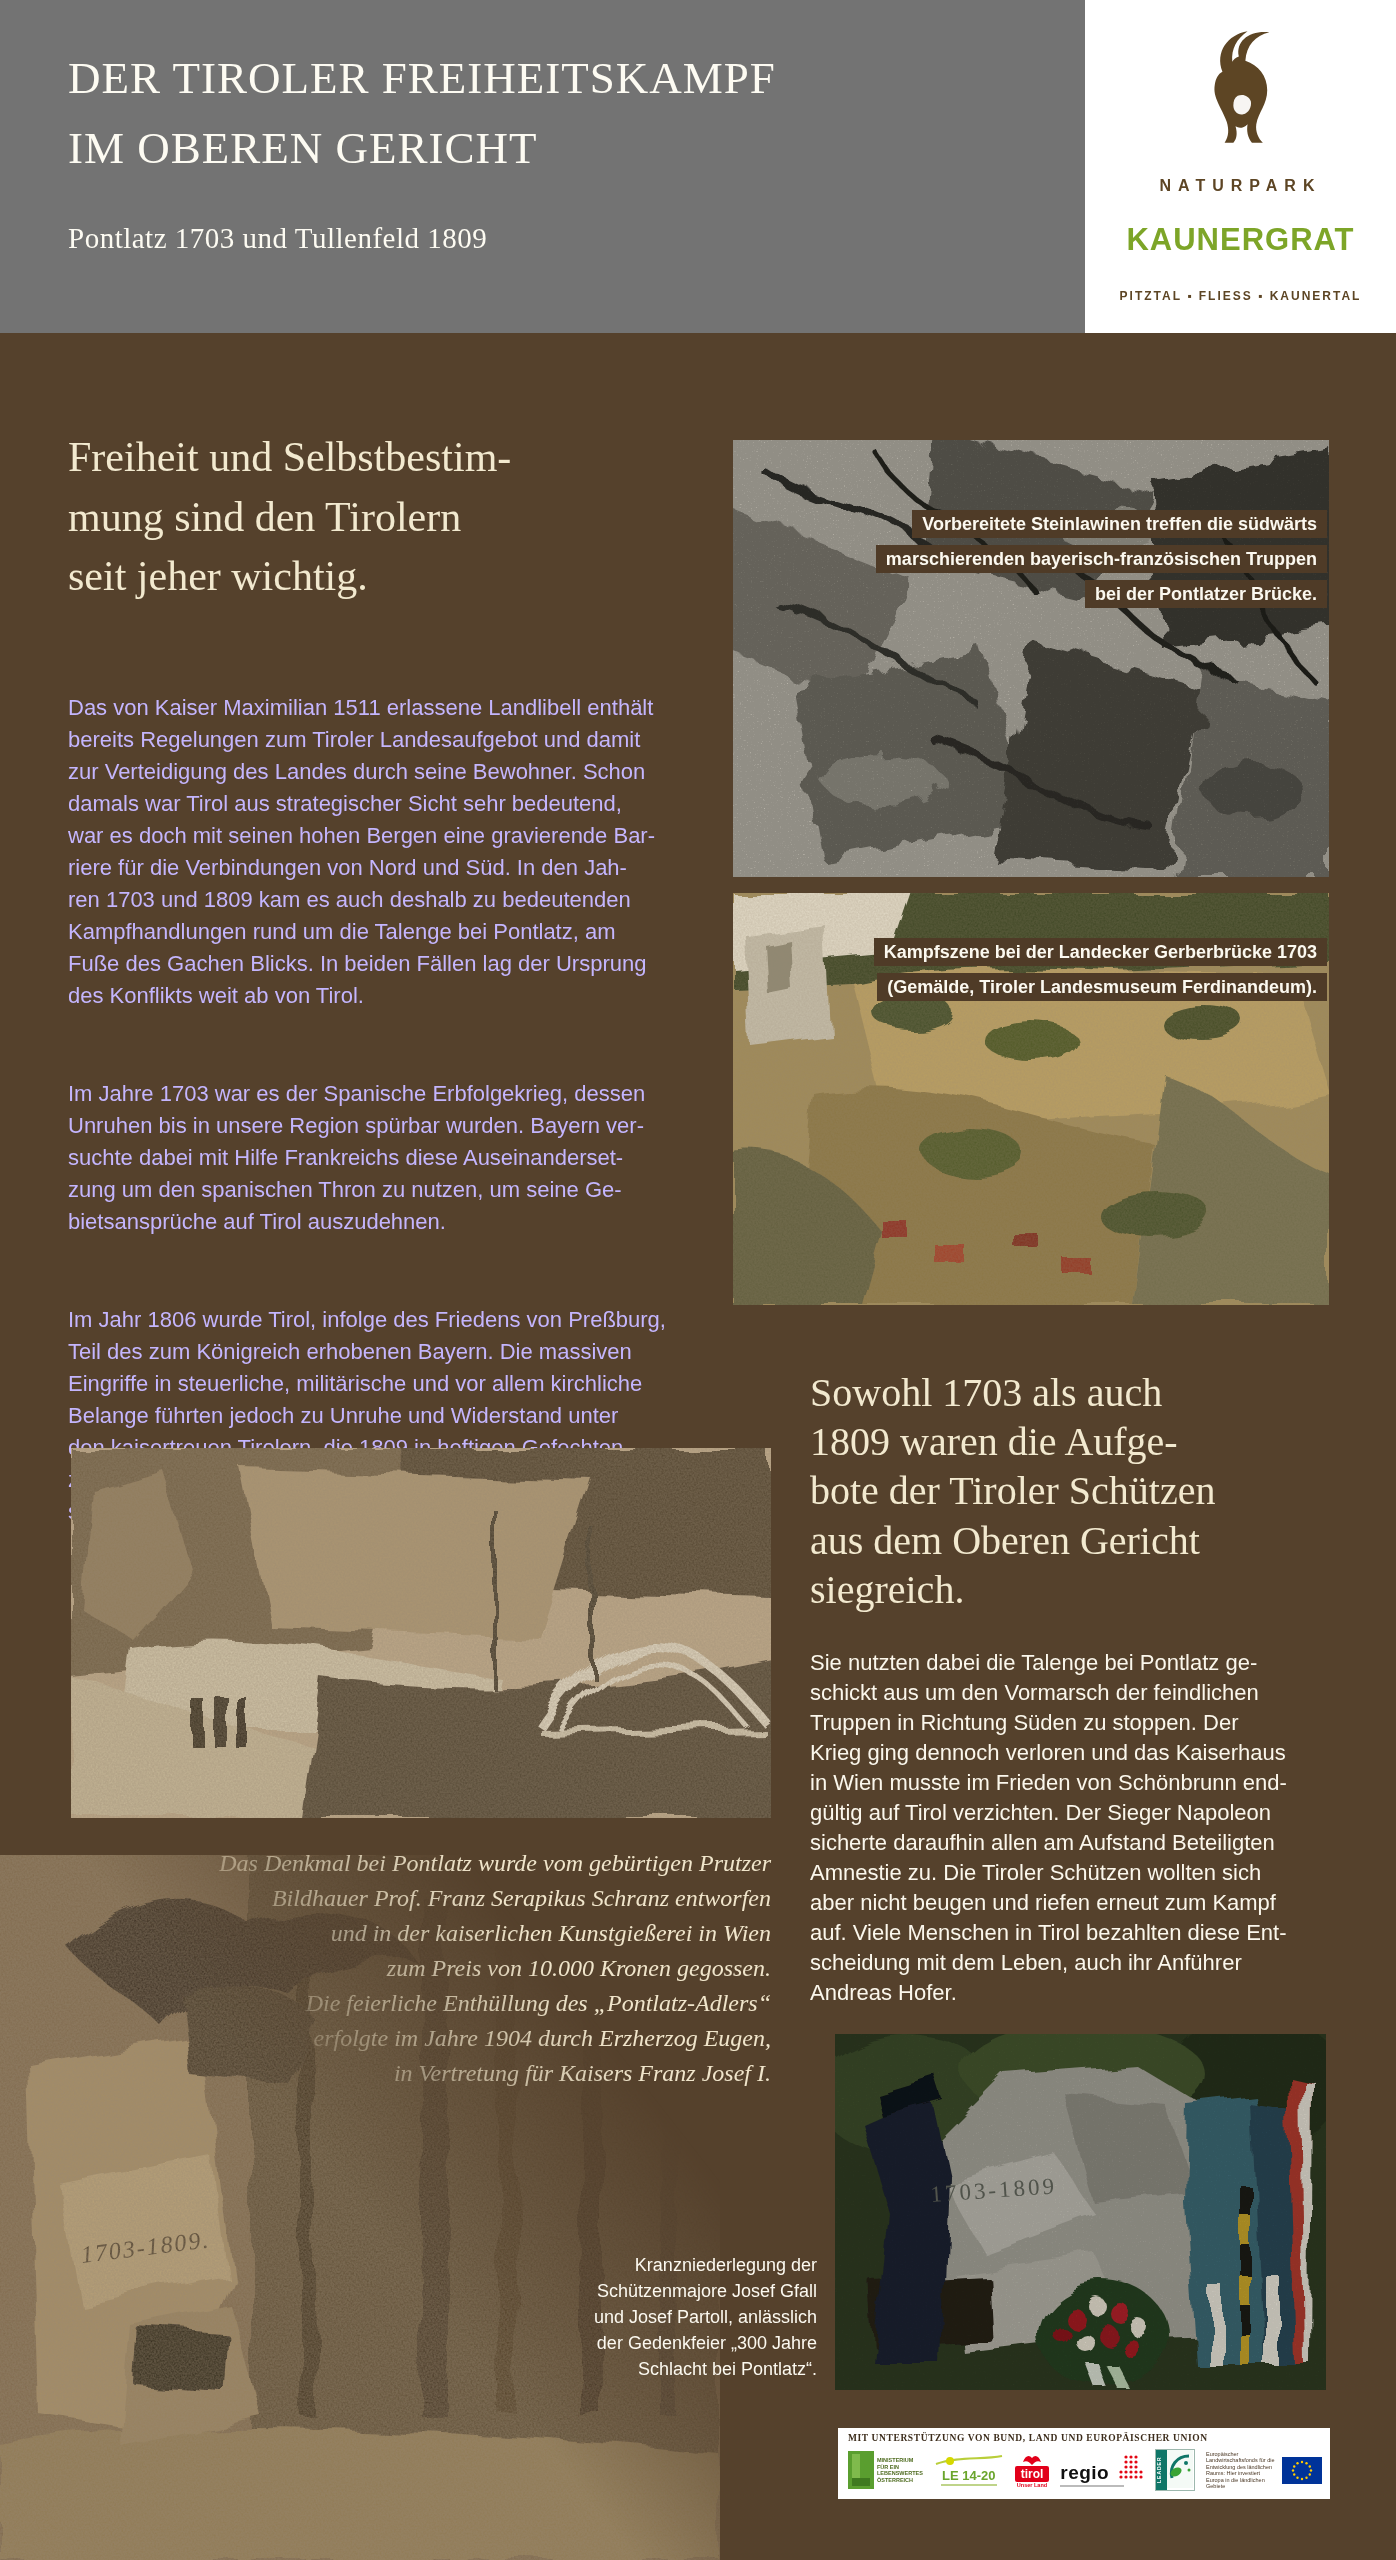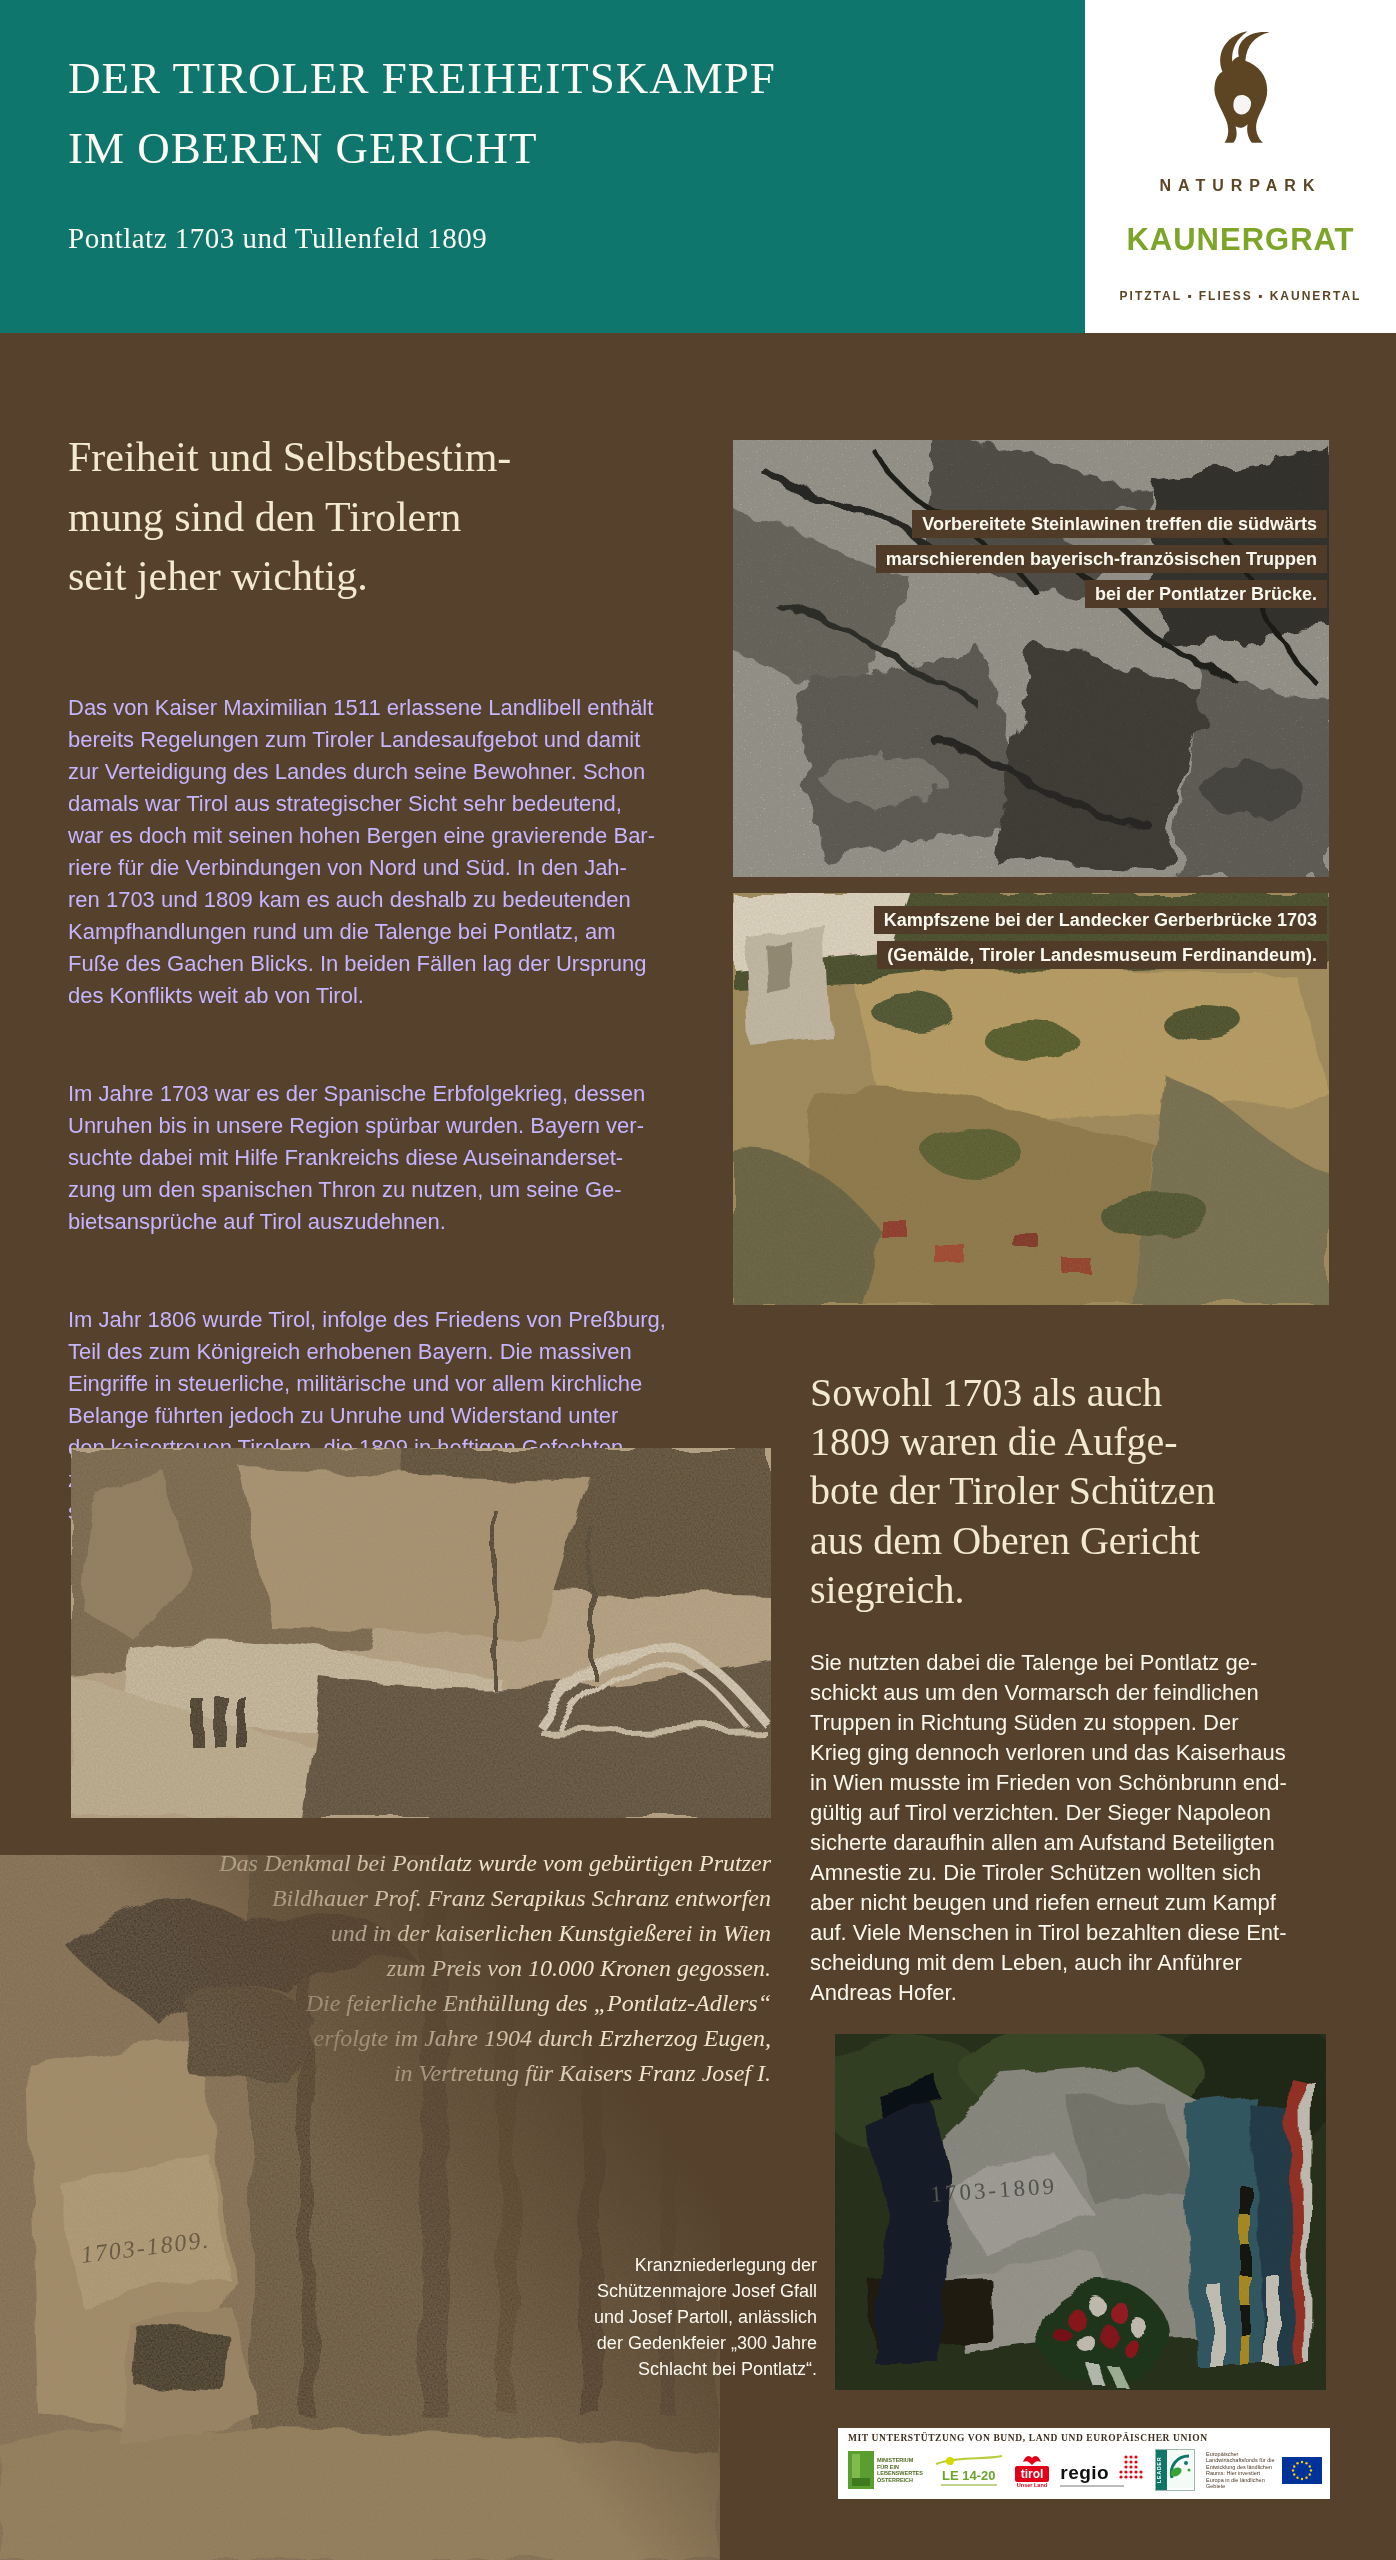--- a/index.html
+++ b/index.html
@@ -1,19 +1,19 @@
 <!DOCTYPE html>
 <html><head>
 <meta charset="utf-8">
 <style>
   html,body{margin:0;padding:0;background:#2e241a;}
   #poster{position:relative;width:1396px;height:2560px;overflow:hidden;
           background:#55412C;font-family:"Liberation Sans",sans-serif;}
   
-  .header-green{position:absolute;left:0;top:0;width:1206px;height:333px;background:#0f766e;}
+  .header-green{position:absolute;left:0;top:0;width:1206px;height:333px;background:#737373;}
   .poster-title{position:absolute;left:68px;top:44px;color:#FDFBF2;
       font-family:"Liberation Serif",serif;font-size:45px;line-height:1.55;
       letter-spacing:1px;white-space:pre-line;font-weight:normal;margin:0;}
   .poster-subtitle{position:absolute;left:68px;top:222px;color:#FDFBF2;
       font-family:"Liberation Serif",serif;font-size:29px;letter-spacing:.5px;}
   .logo-panel{position:absolute;left:1085px;top:0;width:311px;height:333px;background:#FFFFFF;
       display:flex;flex-direction:column;align-items:center;gap:25px;}
   .ibex{margin-top:28px;}
   .logo-park{color:#5D4524;font-weight:bold;font-size:16px;letter-spacing:7px;margin-top:6px;}
   .logo-name{color:#7DA528;font-weight:bold;font-size:31px;letter-spacing:1px;margin-top:2px;}
@@ -33,21 +33,21 @@
   #etching{left:733px;top:440px;width:596px;height:437px;}
   #painting{left:733px;top:893px;width:596px;height:412px;}
   #photo1904{left:71px;top:1448px;width:700px;height:370px;}
   #wreathphoto{left:835px;top:2034px;width:491px;height:356px;}
   .bg-photo{position:absolute;left:0;top:1855px;width:720px;height:705px;
       -webkit-mask-image:linear-gradient(52deg,#000 50%,transparent 80%);
       mask-image:linear-gradient(52deg,#000 50%,transparent 80%);}
   
   .capstack{position:absolute;text-align:right;}
   #cap-etching{right:69px;top:478px;margin-top:32px;}
-  #cap-painting{right:69px;top:906px;}
+  #cap-painting{right:69px;top:938px;}
   .cap-line{width:fit-content;margin:0 0 7px auto;background:#4F3B27;color:#FCF9F0;
       font-weight:bold;font-size:18px;line-height:20px;padding:4px 10px;}
   .monument-caption{position:absolute;right:625px;top:1846px;width:620px;text-align:right;
       color:#F0E5CB;font-family:"Liberation Serif",serif;font-style:italic;
       font-size:24px;line-height:35px;white-space:pre-line;}
   .wreath-caption{position:absolute;right:579px;top:2252px;width:300px;text-align:right;
       color:#FCF9F0;font-weight:normal;font-size:18px;line-height:26px;white-space:pre-line;}
   
   .footer-strip{position:absolute;left:838px;top:2428px;width:492px;height:71px;background:#fff;
       box-sizing:border-box;padding:5px 8px 4px 10px;}

